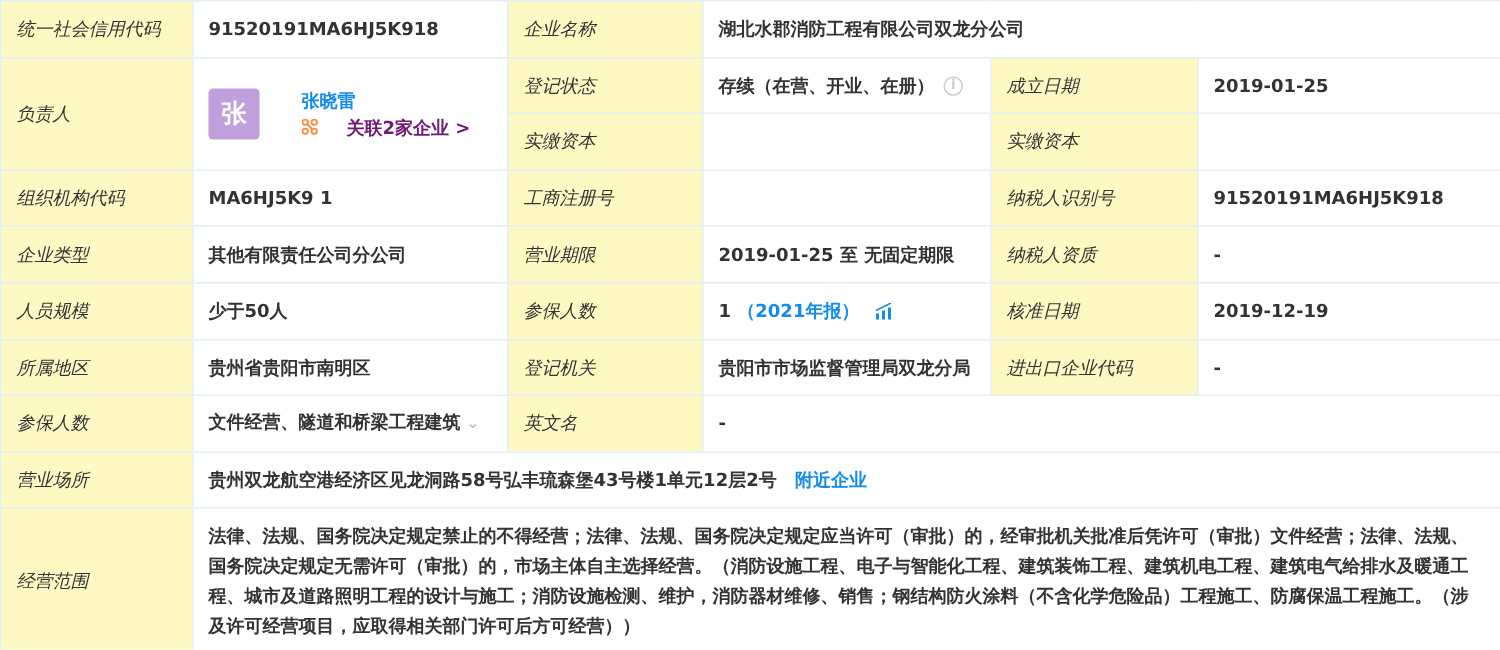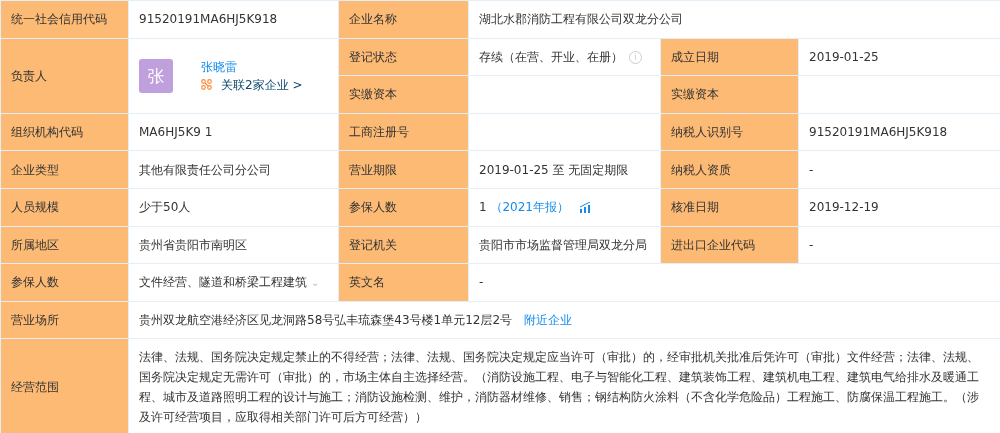--- a/index.html
+++ b/index.html
@@ -1,26 +1,26 @@
 <!DOCTYPE html>
 <html><head>
 <meta charset="utf-8">
 <style>
   * { box-sizing: border-box; margin: 0; padding: 0; }
   html, body { width: 1000px; height: 433px; background: #fff; overflow: hidden; }
   body { font-family: "DejaVu Sans", "Liberation Sans", sans-serif; font-size: 12px; color: #333; }
   table.info { border-collapse: collapse; width: 1000px; table-layout: fixed; }
   table.info td { border: 1px solid #e4eef6; padding: 0 10px; vertical-align: middle; line-height: 20px; height: 37.6px; }
-  td.lbl { background: #fdba74; color: #333; }
-  td.val { background: #fff; color: #333; }
+  td.lbl { background: #fef9c3; color: #333; font-style: italic; }
+  td.val { background: #fff; color: #333; font-weight: bold; }
   .avatar { display: inline-block; width: 34px; height: 34px; border-radius: 3px; background: #bf9fdc; color: #fff; font-size: 17px; text-align: center; line-height: 34px; vertical-align: middle; }
   .person { display: flex; align-items: center; gap: 8px; }
   .person-info { display: flex; flex-direction: column; line-height: 18px; margin-left: 20px; }
   .person-name { color: #128bed; cursor: pointer; }
-  .related { color: #0c4a6e; cursor: pointer; display: flex; align-items: center; gap: 9px; }
+  .related { color: #701a75; cursor: pointer; display: flex; align-items: center; gap: 19px; }
   .link { color: #128bed; cursor: pointer; }
   .muted-icon { display: inline-block; width: 13px; height: 13px; border: 1px solid #ccc; border-radius: 50%; color: #ccc; font-size: 9px; line-height: 11px; text-align: center; margin-left: 6px; vertical-align: middle; }
   .chev { color: #bbb; font-size: 10px; margin-left: 4px; }
   .scope { line-height: 20px; padding: 8px 10px !important; }
 </style>
 </head>
 <body>
 
 <table class="info">
   <colgroup>

